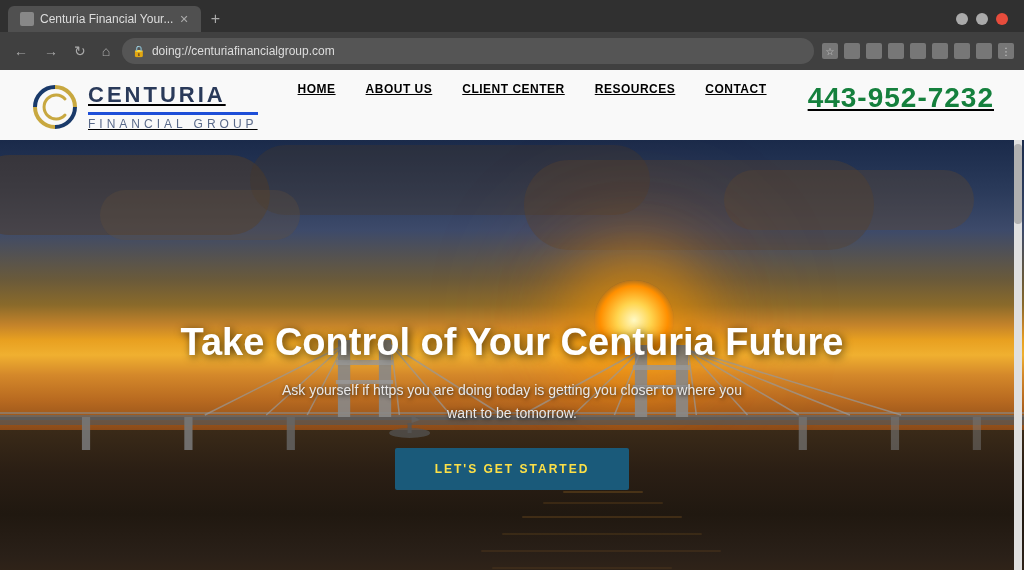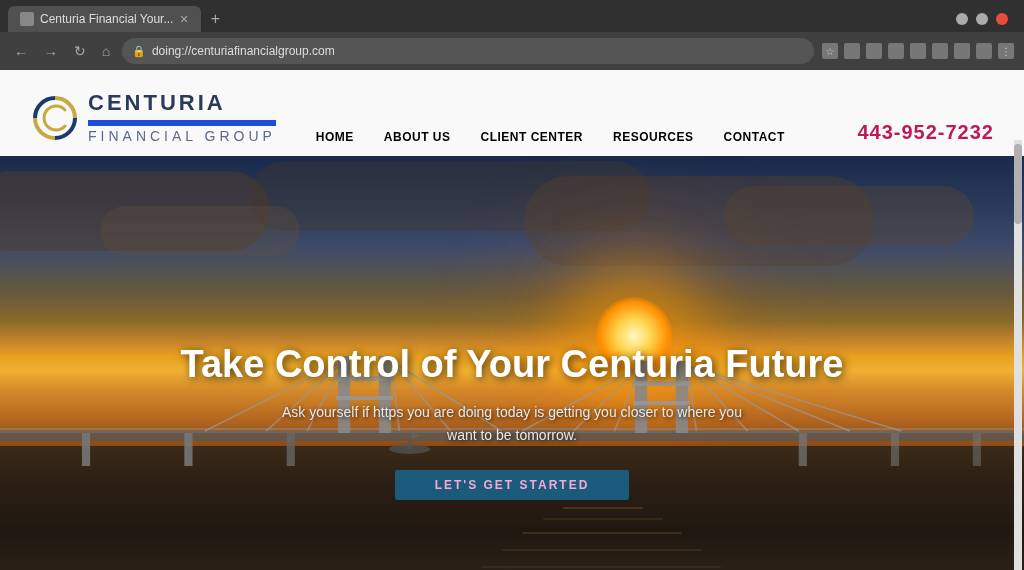--- a/index.html
+++ b/index.html
@@ -223,25 +223,26 @@
       left: 0;
       width: 100%;
       height: 100%;
     }
 
     
     .nav {
       position: relative;
       z-index: 10;
       display: flex;
-      align-items: flex-end;
+      align-items: flex-start;
       padding: 12px 30px;
       background: rgba(255,255,255,0.97);
-      height: 86px;
+      height: 70px;
       flex-shrink: 0;
+      text-decoration: underline;
     }
     .logo-area {
       display: flex;
       align-items: center;
       gap: 8px;
       margin-right: 40px;
     }
     .logo-icon {
       width: 50px;
       height: 50px;
@@ -254,47 +255,47 @@
     }
     .logo-main {
       font-size: 22px;
       font-weight: 900;
       color: #2a3a5a;
       letter-spacing: 3px;
       text-transform: uppercase;
       line-height: 1;
     }
     .logo-sub {
-      font-size: 14px;
+      font-size: 12px;
       color: #5a6a8a;
       letter-spacing: 4px;
       text-transform: uppercase;
-      border-top: 6px solid #1d4ed8;
+      border-top: 3px solid #1d4ed8;
       padding-top: 2px;
       margin-top: 6px;
     }
     .nav-links {
       display: flex;
       align-items: center;
       gap: 30px;
       flex: 1;
     }
     .nav-link {
       font-size: 12px;
       color: #000000;
       text-decoration: none;
       font-weight: 600;
       letter-spacing: 0.5px;
       text-transform: uppercase;
       cursor: pointer;
     }
     .phone-number {
-      font-size: 20px;
+      font-size: 28px;
       font-weight: 700;
-      color: #be185d;
+      color: #15803d;
       letter-spacing: 1px;
       margin-left: auto;
     }
 
     
     .hero-content {
       flex: 1;
       display: flex;
       flex-direction: column;
       align-items: center;
@@ -316,23 +317,23 @@
     .hero-subtitle {
       font-size: 14px;
       color: #e8e8e8;
       text-shadow: 1px 1px 4px rgba(0,0,0,0.8);
       margin-bottom: 24px;
       max-width: 480px;
       line-height: 1.6;
     }
     .cta-button {
       background: #1a5a7a;
-      color: #f9a8d4;
+      color: #fde047;
       border: none;
-      padding: 8px 40px;
+      padding: 14px 40px;
       font-size: 12px;
       font-weight: 700;
       letter-spacing: 2px;
       text-transform: uppercase;
       cursor: pointer;
       border-radius: 2px;
     }
 
     
     .scrollbar {

